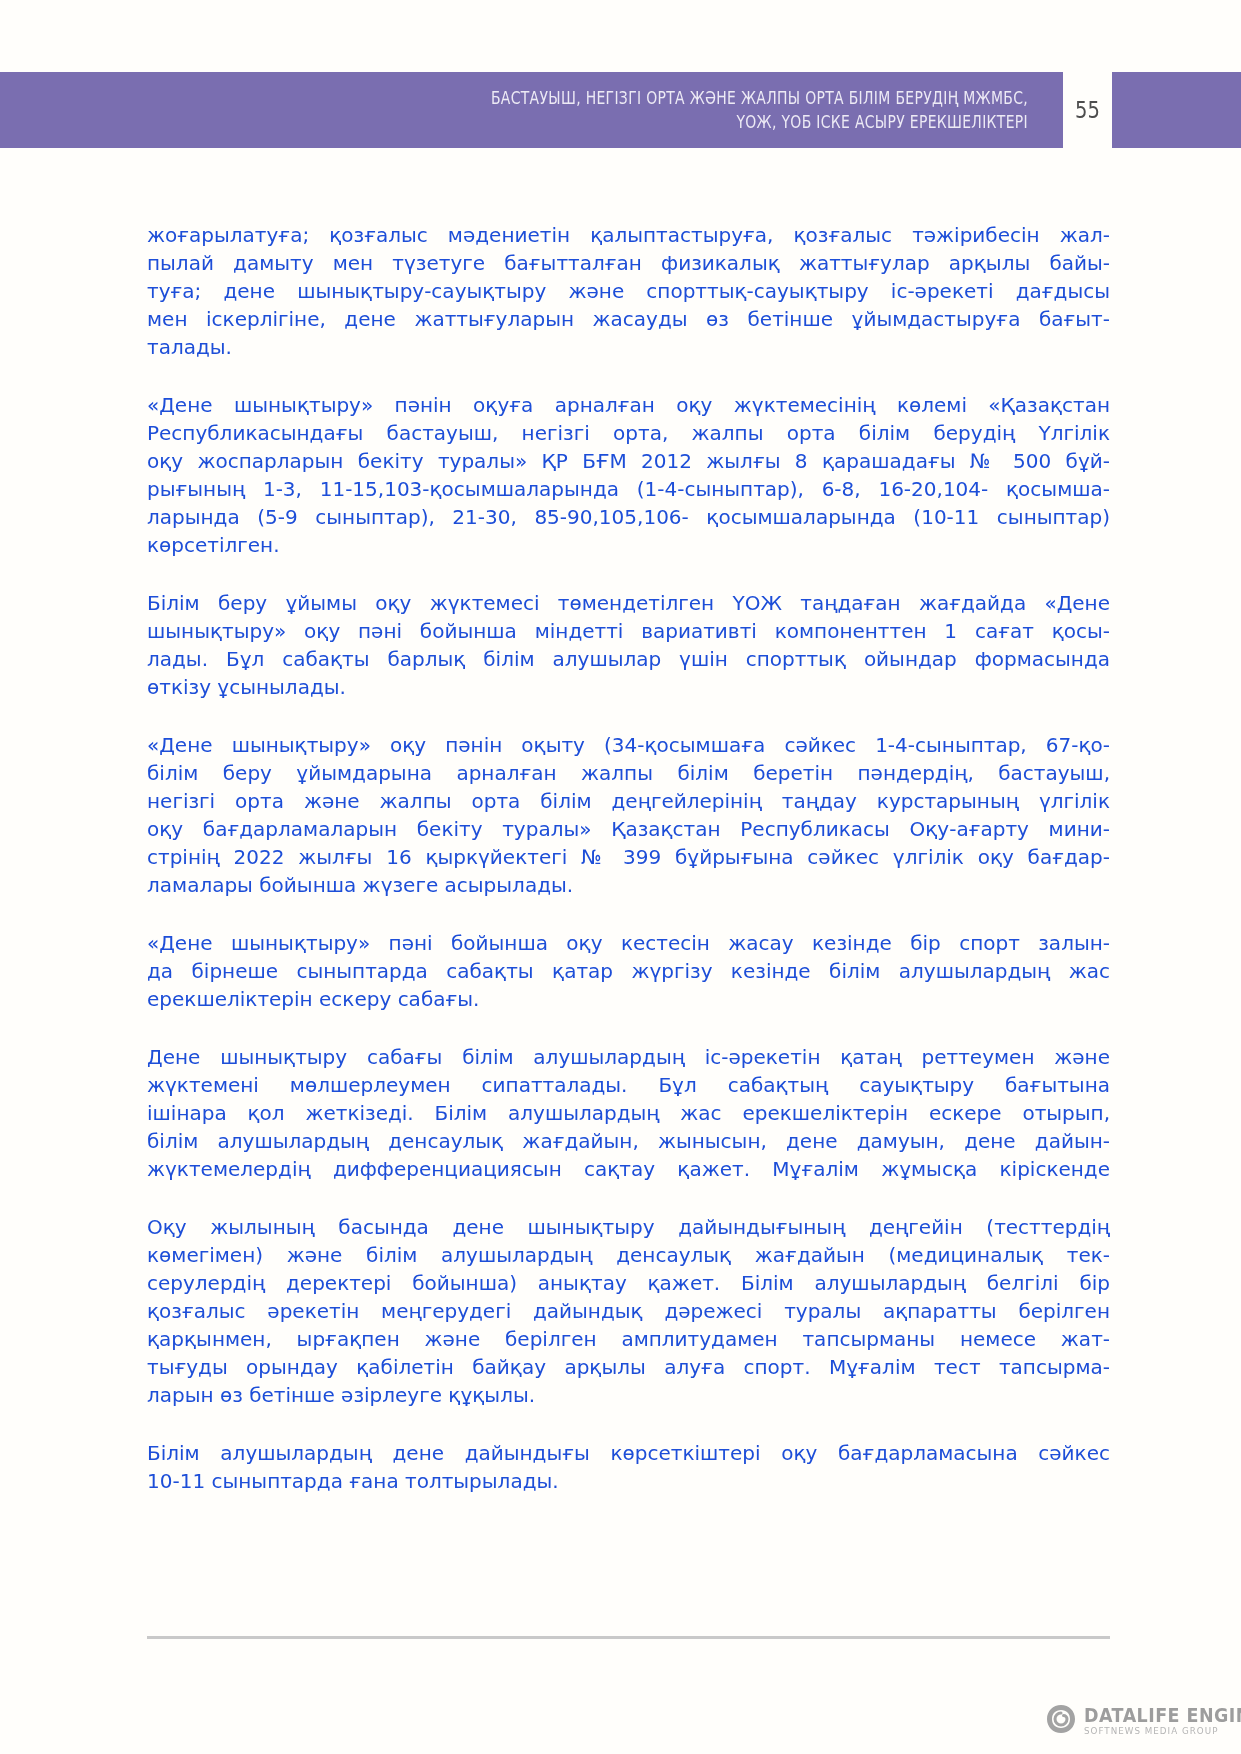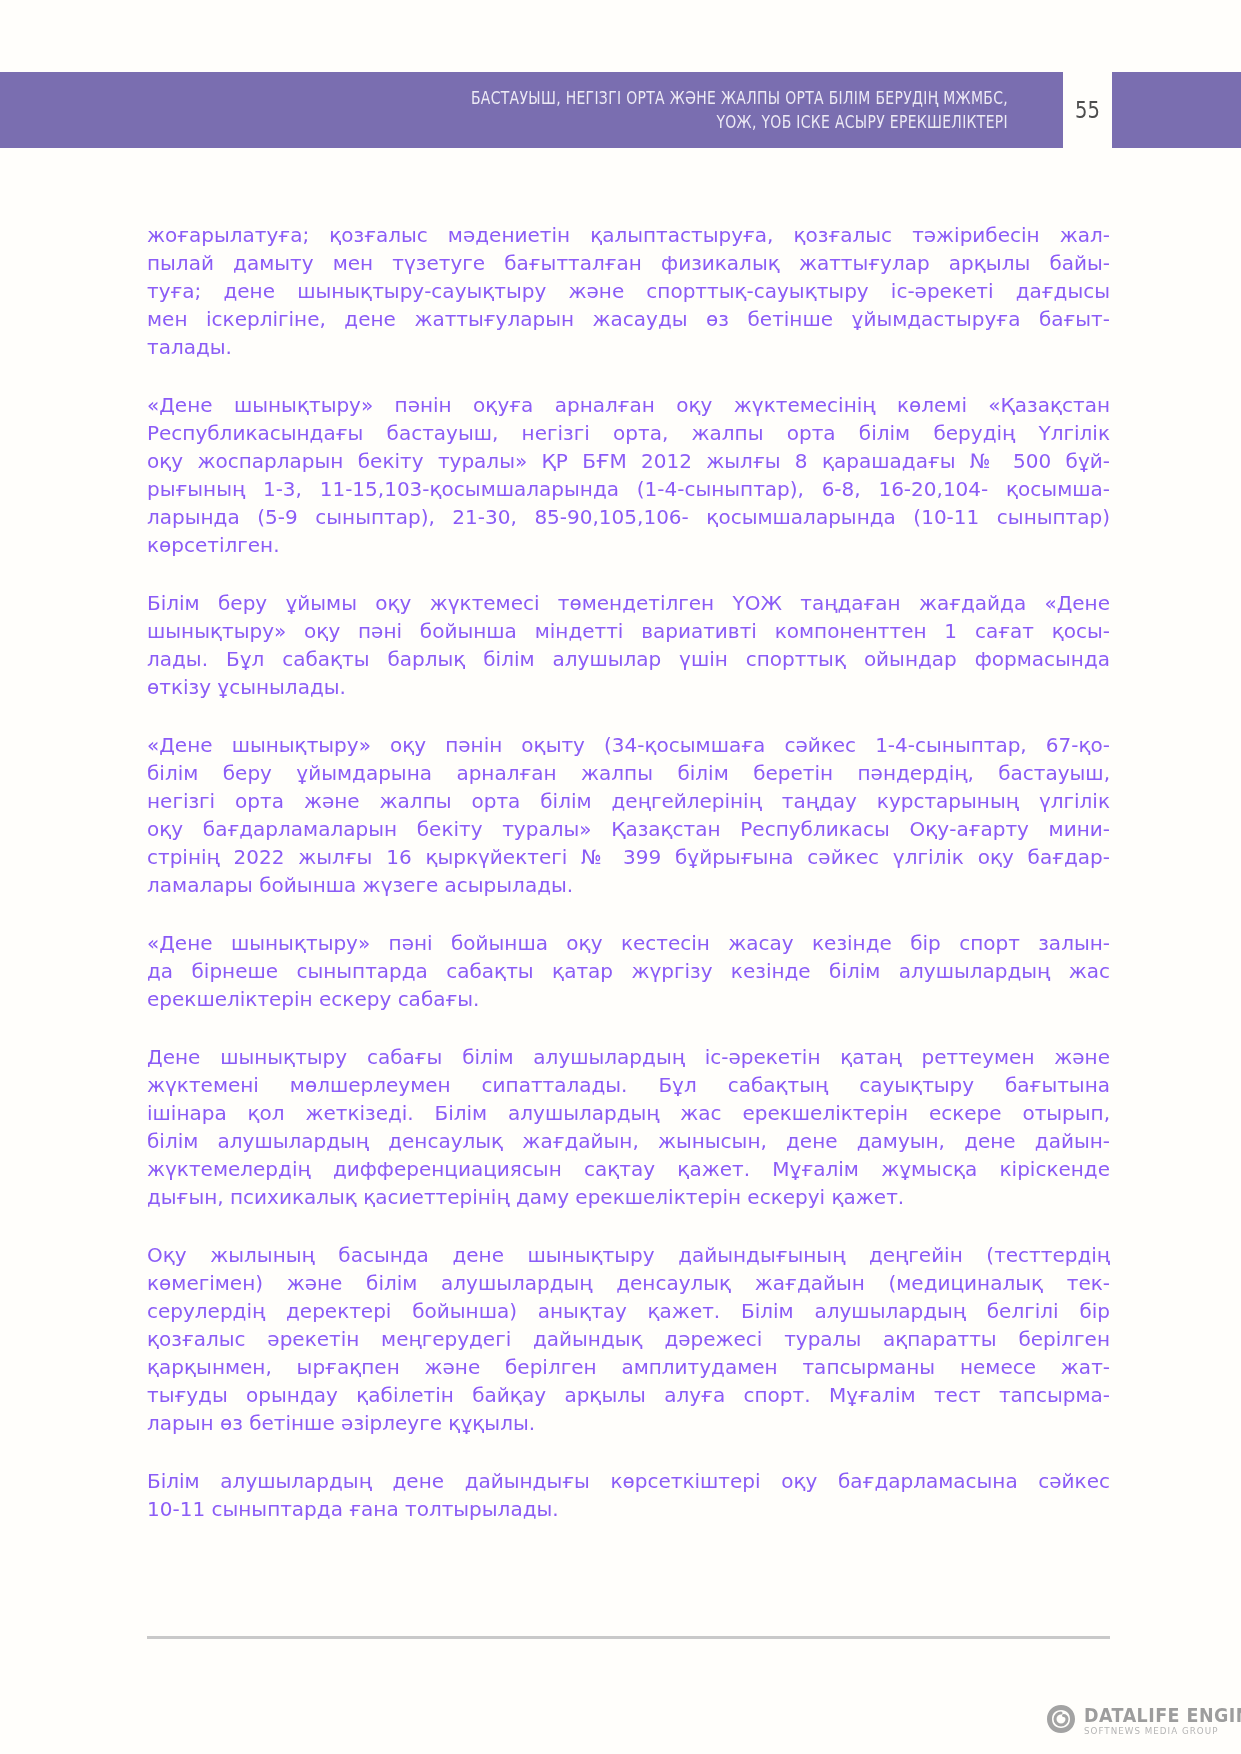--- a/index.html
+++ b/index.html
@@ -7,42 +7,42 @@
     width:1241px;height:1754px;position:relative;
     background:#fffefb;
     font-family:"DejaVu Sans","Liberation Sans",sans-serif;
     overflow:hidden;
   }
   
   .banner{
     position:absolute;left:0;top:72px;width:1063px;height:76px;
     background:#7a6eb0;
     display:flex;flex-direction:column;justify-content:center;
-    box-sizing:border-box;padding-right:55px;
+    box-sizing:border-box;padding-right:35px;
   }
   .banner-inner{
     text-align:right;color:#edeaf5;
     font-size:17px;line-height:24px;letter-spacing:.4px;
     transform:scaleX(.82);transform-origin:100% 50%;
     text-transform:uppercase;white-space:nowrap;
   }
   .page-num{
     position:absolute;left:1063px;top:72px;width:49px;height:76px;
     display:flex;align-items:center;justify-content:center;
     color:#4d4d4d;font-size:23px;
     transform:scaleX(.85);
   }
   .right-block{
     position:absolute;left:1112px;top:72px;width:129px;height:76px;
     background:#7a6eb0;
   }
   
   .content{
     position:absolute;left:147px;top:221px;width:963px;
-    color:#8b5cf6;font-size:20px;line-height:28px;
+    color:#1d4ed8;font-size:20px;line-height:28px;
   }
   .para{margin:0 0 30px 0;}
   .para:last-child{margin-bottom:6px;}
   .line{
     text-align:justify;text-align-last:justify;
     white-space:normal;
   }
   .line.last{text-align-last:left;}
   
   .rule{
@@ -110,21 +110,20 @@
       <div class="line">«Дене шынықтыру» пәні бойынша оқу кестесін жасау кезінде бір спорт залын-</div>
       <div class="line">да бірнеше сыныптарда сабақты қатар жүргізу кезінде білім алушылардың жас</div>
       <div class="line last">ерекшеліктерін ескеру сабағы.</div>
     </div>
     <div class="para">
       <div class="line">Дене шынықтыру сабағы білім алушылардың іс-әрекетін қатаң реттеумен және</div>
       <div class="line">жүктемені мөлшерлеумен сипатталады. Бұл сабақтың сауықтыру бағытына</div>
       <div class="line">ішінара қол жеткізеді. Білім алушылардың жас ерекшеліктерін ескере отырып,</div>
       <div class="line">білім алушылардың денсаулық жағдайын, жынысын, дене дамуын, дене дайын-</div>
       <div class="line">жүктемелердің дифференциациясын сақтау қажет. Мұғалім жұмысқа кіріскенде</div>
-      <div class="line last">дығын, психикалық қасиеттерінің даму ерекшеліктерін ескеруі қажет.</div>
     </div>
     <div class="para">
       <div class="line">Оқу жылының басында дене шынықтыру дайындығының деңгейін (тесттердің</div>
       <div class="line">көмегімен) және білім алушылардың денсаулық жағдайын (медициналық тек-</div>
       <div class="line">серулердің деректері бойынша) анықтау қажет. Білім алушылардың белгілі бір</div>
       <div class="line">қозғалыс әрекетін меңгерудегі дайындық дәрежесі туралы ақпаратты берілген</div>
       <div class="line">қарқынмен, ырғақпен және берілген амплитудамен тапсырманы немесе жат-</div>
       <div class="line">тығуды орындау қабілетін байқау арқылы алуға спорт. Мұғалім тест тапсырма-</div>
       <div class="line last">ларын өз бетінше әзірлеуге құқылы.</div>
     </div>

